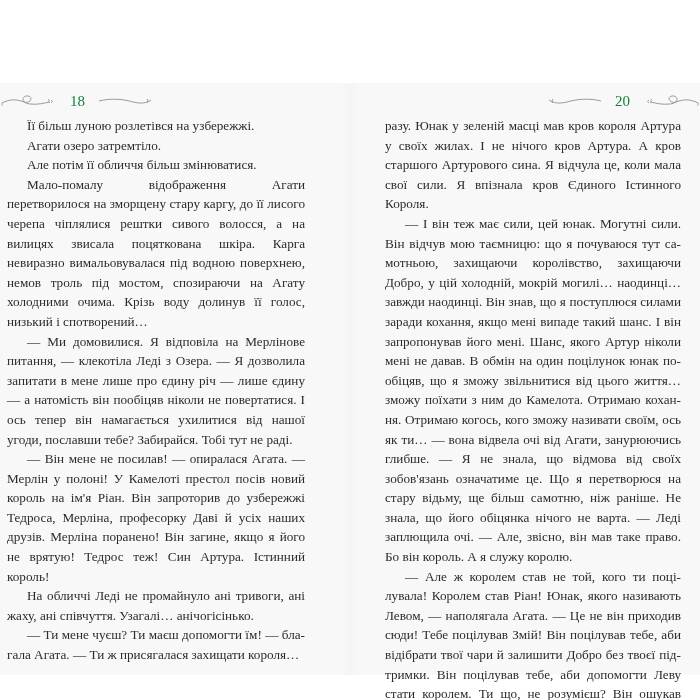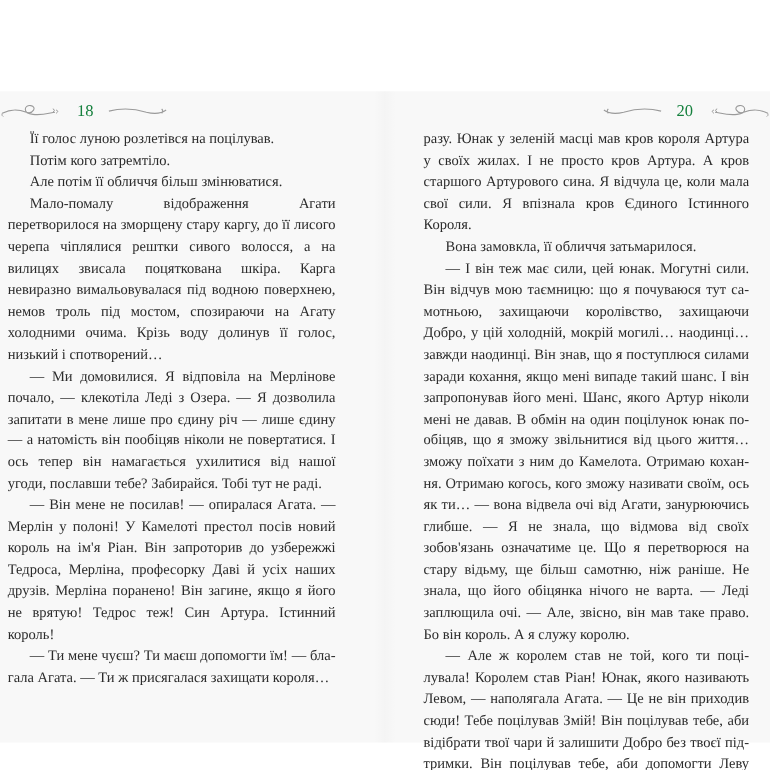--- a/index.html
+++ b/index.html
@@ -54,26 +54,27 @@
         </svg>
       </span>
       <span class="folio">18</span>
       <span class="ornament">
         <svg width="56" height="16" viewBox="0 0 56 16">
           <path d="M2 8 C 14 5, 26 6, 36 9 C 44 11, 50 10, 54 7 M50 6 q2 2 0 4" fill="none" stroke="#9a9a9a" stroke-width="1"></path>
         </svg>
       </span>
     </div>
     <div class="text">
-      <p>Її голос луною розлетівся на поцілував.</p>
-      <p>Потім кого затремтіло.</p>
+      <p>Її більш луною розлетівся на узбережжі.</p>
+      <p>Агати озеро затремтіло.</p>
       <p>Але потім її обличчя більш змінюватися.</p>
       <p>Мало-помалу відображення Агати перетворилося на зморщену стару каргу, до її лисого черепа чіпля­лися рештки сивого волосся, а на вилицях звисала поцяткована шкіра. Карга невиразно вимальовувалася під водною поверхнею, немов троль під мостом, спо­зираючи на Агату холодними очима. Крізь воду до­линув її голос, низький і спотворений…</p>
-      <p>— Ми домовилися. Я відповіла на Мерлінове почало, — клекотіла Леді з Озера. — Я дозволила запитати в мене лише про єдину річ — лише єди­ну — а натомість він пообіцяв ніколи не повертатися. І ось тепер він намагається ухилитися від нашої угоди, пославши тебе? Забирайся. Тобі тут не раді.</p>
+      <p>— Ми домовилися. Я відповіла на Мерлінове питання, — клекотіла Леді з Озера. — Я дозволила запитати в мене лише про єдину річ — лише єди­ну — а натомість він пообіцяв ніколи не повертатися. І ось тепер він намагається ухилитися від нашої угоди, пославши тебе? Забирайся. Тобі тут не раді.</p>
       <p>— Він мене не посилав! — опиралася Агата. — Мерлін у полоні! У Камелоті престол посів новий король на ім'я Ріан. Він запроторив до узбережжі Тедроса, Мерліна, професорку Даві й усіх наших друзів. Мерліна поранено! Він загине, якщо я його не врятую! Тедрос теж! Син Артура. Істинний король!</p>
+      <p>На обличчі Леді не промайнуло ані тривоги, ані жаху, ані співчуття. Узагалі… анічогісінько.</p>
       <p>— Ти мене чуєш? Ти маєш допомогти їм! — бла­гала Агата. — Ти ж присягалася захищати короля…</p>
 
     </div>
   </div>
 
   <div class="page right">
     <div class="header">
       <span class="ornament">
         <svg width="56" height="16" viewBox="0 0 56 16">
           <path d="M54 8 C 42 5, 30 6, 20 9 C 12 11, 6 10, 2 7 M6 6 q-2 2 0 4" fill="none" stroke="#9a9a9a" stroke-width="1"></path>
@@ -82,19 +83,18 @@
       <span class="folio">20</span>
       <span class="ornament">
         <svg width="58" height="16" viewBox="0 0 58 16">
           <path d="M56 10 C 48 6, 42 6, 34 9 C 28 11, 24 4, 30 3 C 36 2, 38 10, 28 11 C 20 12, 14 10, 8 9" fill="none" stroke="#9a9a9a" stroke-width="1"></path>
           <path d="M10 6 q-3 1 0 3 M7 7 q-3 1 0 3" fill="none" stroke="#9a9a9a" stroke-width="0.9"></path>
           <path d="M56 10 q1 2 -1 3" fill="none" stroke="#9a9a9a" stroke-width="0.8"></path>
         </svg>
       </span>
     </div>
     <div class="text">
-      <p class="cont">разу. Юнак у зеленій масці мав кров короля Арту­ра у своїх жилах. І не просто кров Артура. А кров старшого Артурового сина. Я відчула це, коли мала свої сили. Я впізнала кров Єдиного Істинного Короля.</p>
-      <p>Вона замовкла, її обличчя затьмарилося.</p>
+      <p class="cont">разу. Юнак у зеленій масці мав кров короля Арту­ра у своїх жилах. І не нічого кров Артура. А кров старшого Артурового сина. Я відчула це, коли мала свої сили. Я впізнала кров Єдиного Істинного Короля.</p>
       <p>— І він теж має сили, цей юнак. Могутні сили. Він відчув мою таємницю: що я почуваюся тут са­мотньою, захищаючи королівство, захищаючи Добро, у цій холодній, мокрій могилі… наодинці… завжди наодинці. Він знав, що я поступлюся силами за­ради кохання, якщо мені випаде такий шанс. І він запропонував його мені. Шанс, якого Артур ніколи мені не давав. В обмін на один поцілунок юнак по­обіцяв, що я зможу звільнитися від цього життя… зможу поїхати з ним до Камелота. Отримаю кохан­ня. Отримаю когось, кого зможу називати своїм, ось як ти… — вона відвела очі від Агати, занурюю­чись глибше. — Я не знала, що відмова від своїх зобов'язань означатиме це. Що я перетворюся на ста­ру відьму, ще більш самотню, ніж раніше. Не знала, що його обіцянка нічого не варта. — Леді заплющила очі. — Але, звісно, він мав таке право. Бо він ко­роль. А я служу королю.</p>
       <p>— Але ж королем став не той, кого ти поці­лувала! Королем став Ріан! Юнак, якого називають Левом, — наполягала Агата. — Це не він приходив сюди! Тебе поцілував Змій! Він поцілував тебе, аби відібрати твої чари й залишити Добро без твоєї під­тримки. Він поцілував тебе, аби допомогти Леву ста­ти королем. Ти що, не розумієш? Він ошукав тебе!</p>
     </div>
   </div>
 </div>
 
 </body></html>

